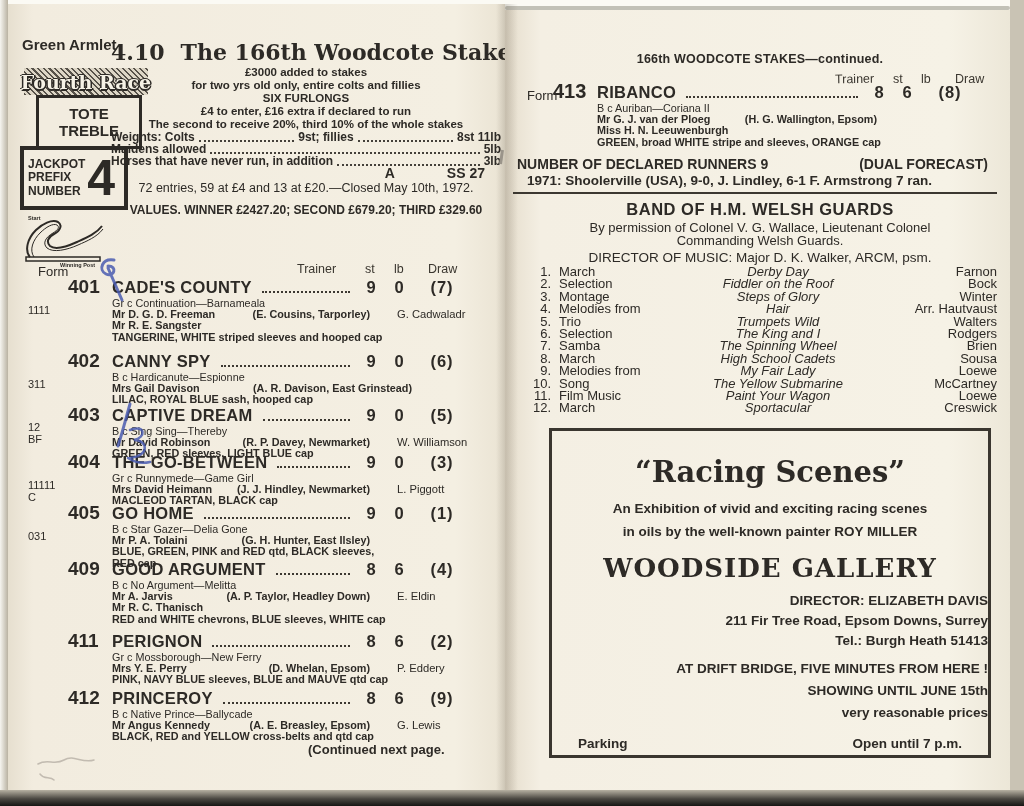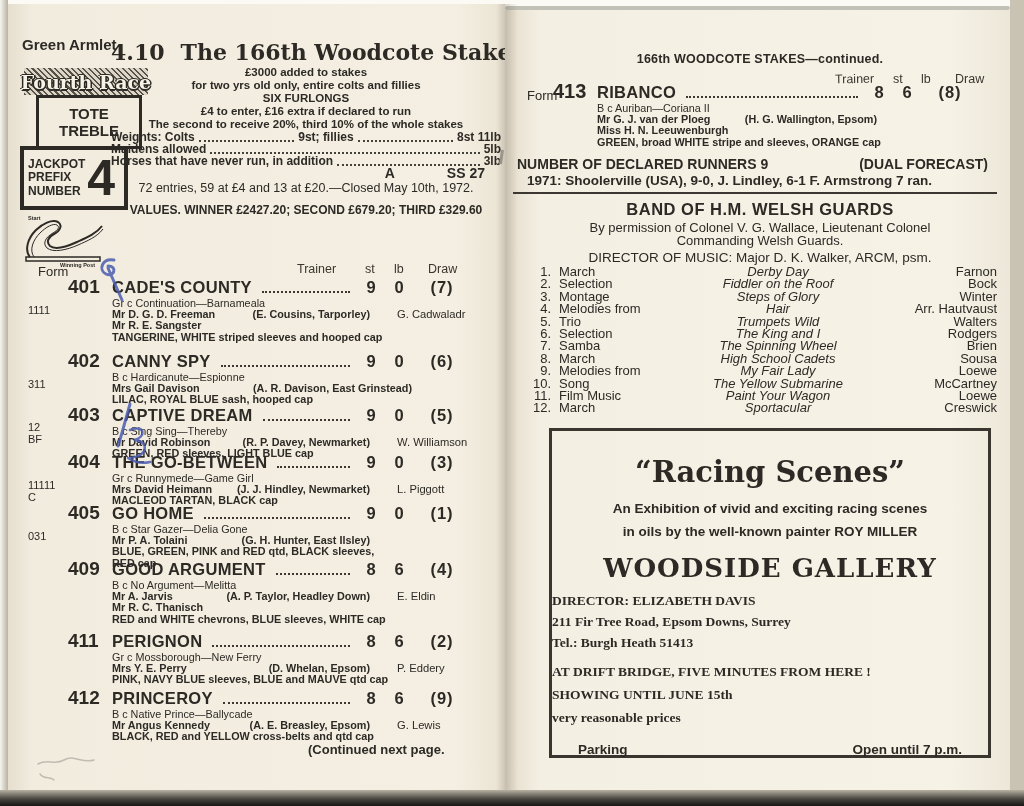--- a/index.html
+++ b/index.html
@@ -83,21 +83,21 @@
   .prow{position:relative;display:flex;align-items:baseline;font-size:13px;line-height:12.4px;height:12.4px;}
   .pno{width:28px;text-align:right;flex:none;}
   .ptype{margin-left:8px;white-space:nowrap;}
   .ptitle{position:absolute;left:110px;width:290px;text-align:center;font-style:italic;white-space:nowrap;}
   .pcomp{margin-left:auto;text-align:right;white-space:nowrap;}
 
   .adbox{left:44px;top:418px;width:436px;height:324px;border:3.5px solid #3a362f;background:transparent;}
   .adbox .adtitle{font-family:"DejaVu Serif",serif;font-weight:bold;font-size:29px;text-align:center;margin-top:24px;}
   .adbox .adline{font-size:13.5px;font-weight:bold;text-align:center;margin-top:8px;}
   .adbox .gallery{font-family:"DejaVu Serif",serif;font-weight:bold;font-size:26px;text-align:center;margin-top:14px;letter-spacing:1px;}
-  .adbox .adsmall{font-size:13.5px;font-weight:bold;text-align:left;margin-top:5px;font-family:Liberation Serif, serif;}
+  .adbox .adsmall{font-size:13.5px;font-weight:bold;text-align:right;margin-top:5px;}
   .adfoot{display:flex;justify-content:space-between;margin:16px 26px 0 26px;font-size:13.5px;font-weight:bold;}
 
   .hand{position:absolute;pointer-events:none;}
   .staple{position:absolute;left:500px;top:150px;width:3px;height:14px;background:#9a948a;transform:rotate(8deg);}
 </style>
 </head>
 <body>
 
 <div class="stage">
 

